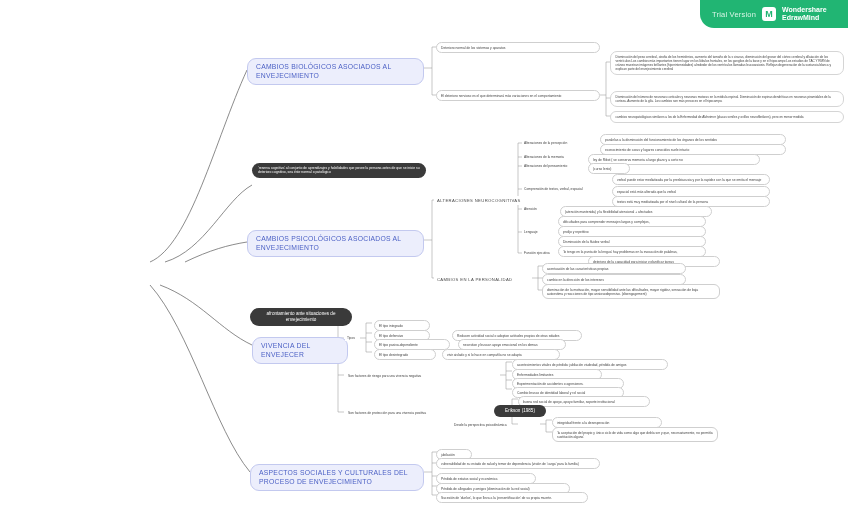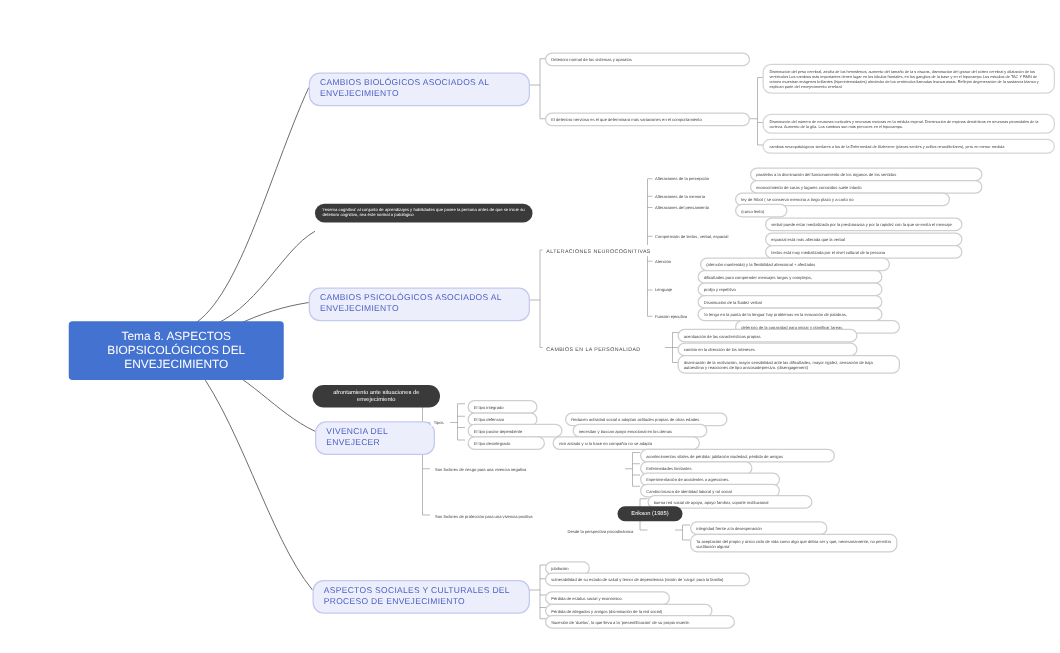--- a/index.html
+++ b/index.html
@@ -68,21 +68,20 @@
       <path d="M360,338 H366 M366,323 V352 M366,323 H372 M366,333 H372 M366,342 H372 M366,352 H372"></path>
       <path d="M494,333 H512 M500,342 H512 M502,352 H512"></path>
       <path d="M500,375 H506 M506,362 V389 M506,362 H512 M506,371 H512 M506,380 H512 M506,389 H512"></path>
       <path d="M506,412 H512 M512,399 V424 M512,399 H518 M512,424 H518"></path>
       <path d="M540,424 H546 M546,420 V432 M546,420 H552 M546,432 H552"></path>
 
       <path d="M424,472 H432 M432,452 V495 M432,452 H438 M432,463 H438 M432,476 H438 M432,486 H438 M432,495 H438"></path>
     </g>
   </svg>
 
-  <div class="node root" style="left:55px;top:257px;width:172px;">Tema 8. ASPECTOS BIOPSICOLÓGICOS DEL ENVEJECIMIENTO</div>
 
   <div class="node lvl1" style="left:247px;top:58px;width:177px;">CAMBIOS BIOLÓGICOS ASOCIADOS AL ENVEJECIMIENTO</div>
 
   <div class="node leaf" style="left:436px;top:42px;width:164px;">Deterioro normal de los sistemas y aparatos</div>
   <div class="node leaf" style="left:436px;top:90px;width:164px;">El deterioro nervioso es el que determinará más variaciones en el comportamiento</div>
 
   <div class="node leafp" style="left:610px;top:51px;width:234px;">Disminución del peso cerebral, atrofia de los hemisferios, aumento del tamaño de la s cisuras, disminución del grosor del córtex cerebral y dilatación de los ventrículos    Los cambios más importantes tienen lugar en los lóbulos frontales, en los ganglios de la base y en el hipocampo     Los estudios de TAC Y RMN de cráneo muestran imágenes brillantes (hiperintensidades) alrededor de los ventrículos llamadas leucoaraiosis. Reflejan degeneración de la sustancia blanca y explican parte del envejecimiento cerebral</div>
   <div class="node leafp" style="left:610px;top:91px;width:234px;">Disminución del número de neuronas corticales y neuronas motoras en la médula espinal. Disminución de espinas dendríticas en neuronas piramidales de la corteza. Aumento de la glía. Los cambios son más precoces en el hipocampo.</div>
   <div class="node leafp" style="left:610px;top:111px;width:234px;">cambios neuropatológicos similares a los de la Enfermedad de Alzheimer (placas seniles y ovillos neurofibrilares), pero en menor medida</div>
 
@@ -154,14 +153,22 @@
   <div class="node leaf" style="left:552px;top:427px;width:166px;">'la aceptación del propio y único ciclo de vida como algo que debía ser y que, necesariamente, no permitía sustitución alguna'</div>
 
   <div class="node lvl1" style="left:250px;top:464px;width:174px;">ASPECTOS SOCIALES Y CULTURALES DEL PROCESO DE ENVEJECIMIENTO</div>
 
   <div class="node leaf" style="left:436px;top:449px;width:36px;">jubilación</div>
   <div class="node leaf" style="left:436px;top:458px;width:164px;">vulnerabilidad de su estado de salud y temor de dependencia (visión de 'carga' para la familia)</div>
   <div class="node leaf" style="left:436px;top:473px;width:100px;">Pérdida de estatus social y económico.</div>
   <div class="node leaf" style="left:436px;top:483px;width:134px;">Pérdida de allegados y amigos (disminución de la red social)</div>
   <div class="node leaf" style="left:436px;top:492px;width:152px;">Sucesión de 'duelos',  lo que lleva a la 'presentificación' de su propia muerte.</div>
 
+  <div class="wm">
+    <span class="trial">Trial Version</span>
+    <span class="mark">M</span>
+    <span class="brand">
+      <span>Wondershare</span><br>
+      <span>EdrawMind</span>
+    </span>
+  </div>
 
 </div>
 
 </body></html>

